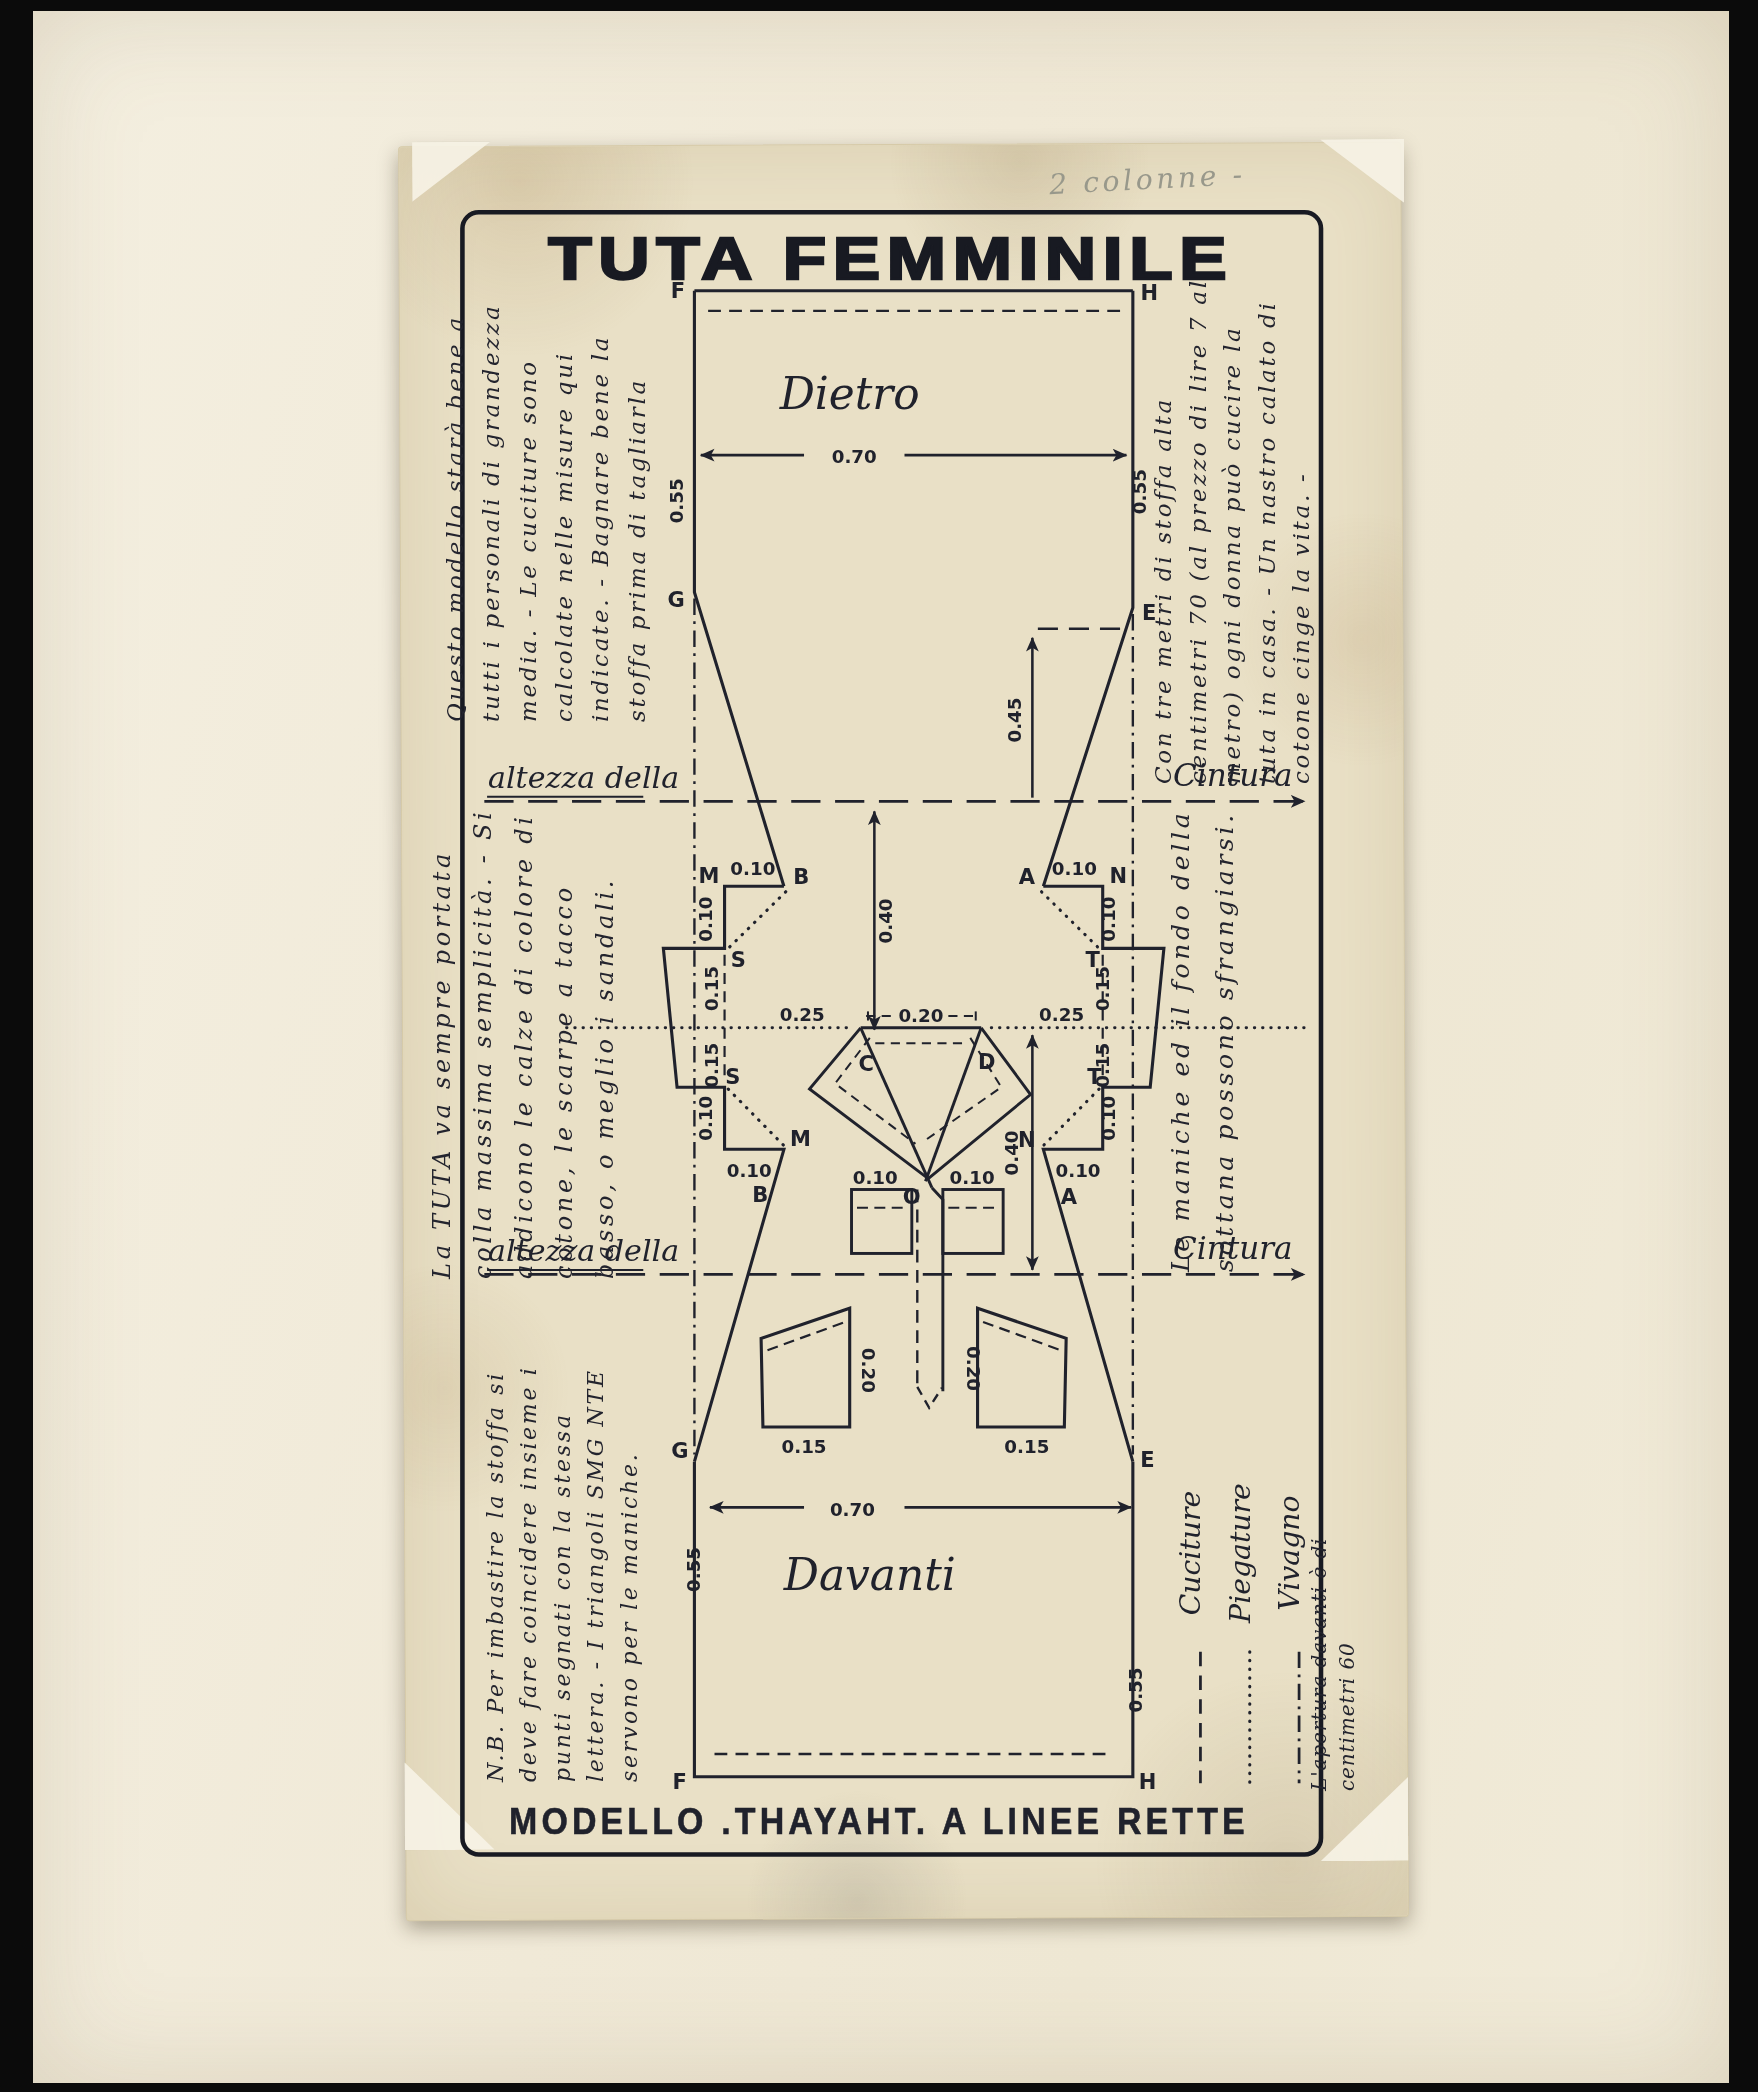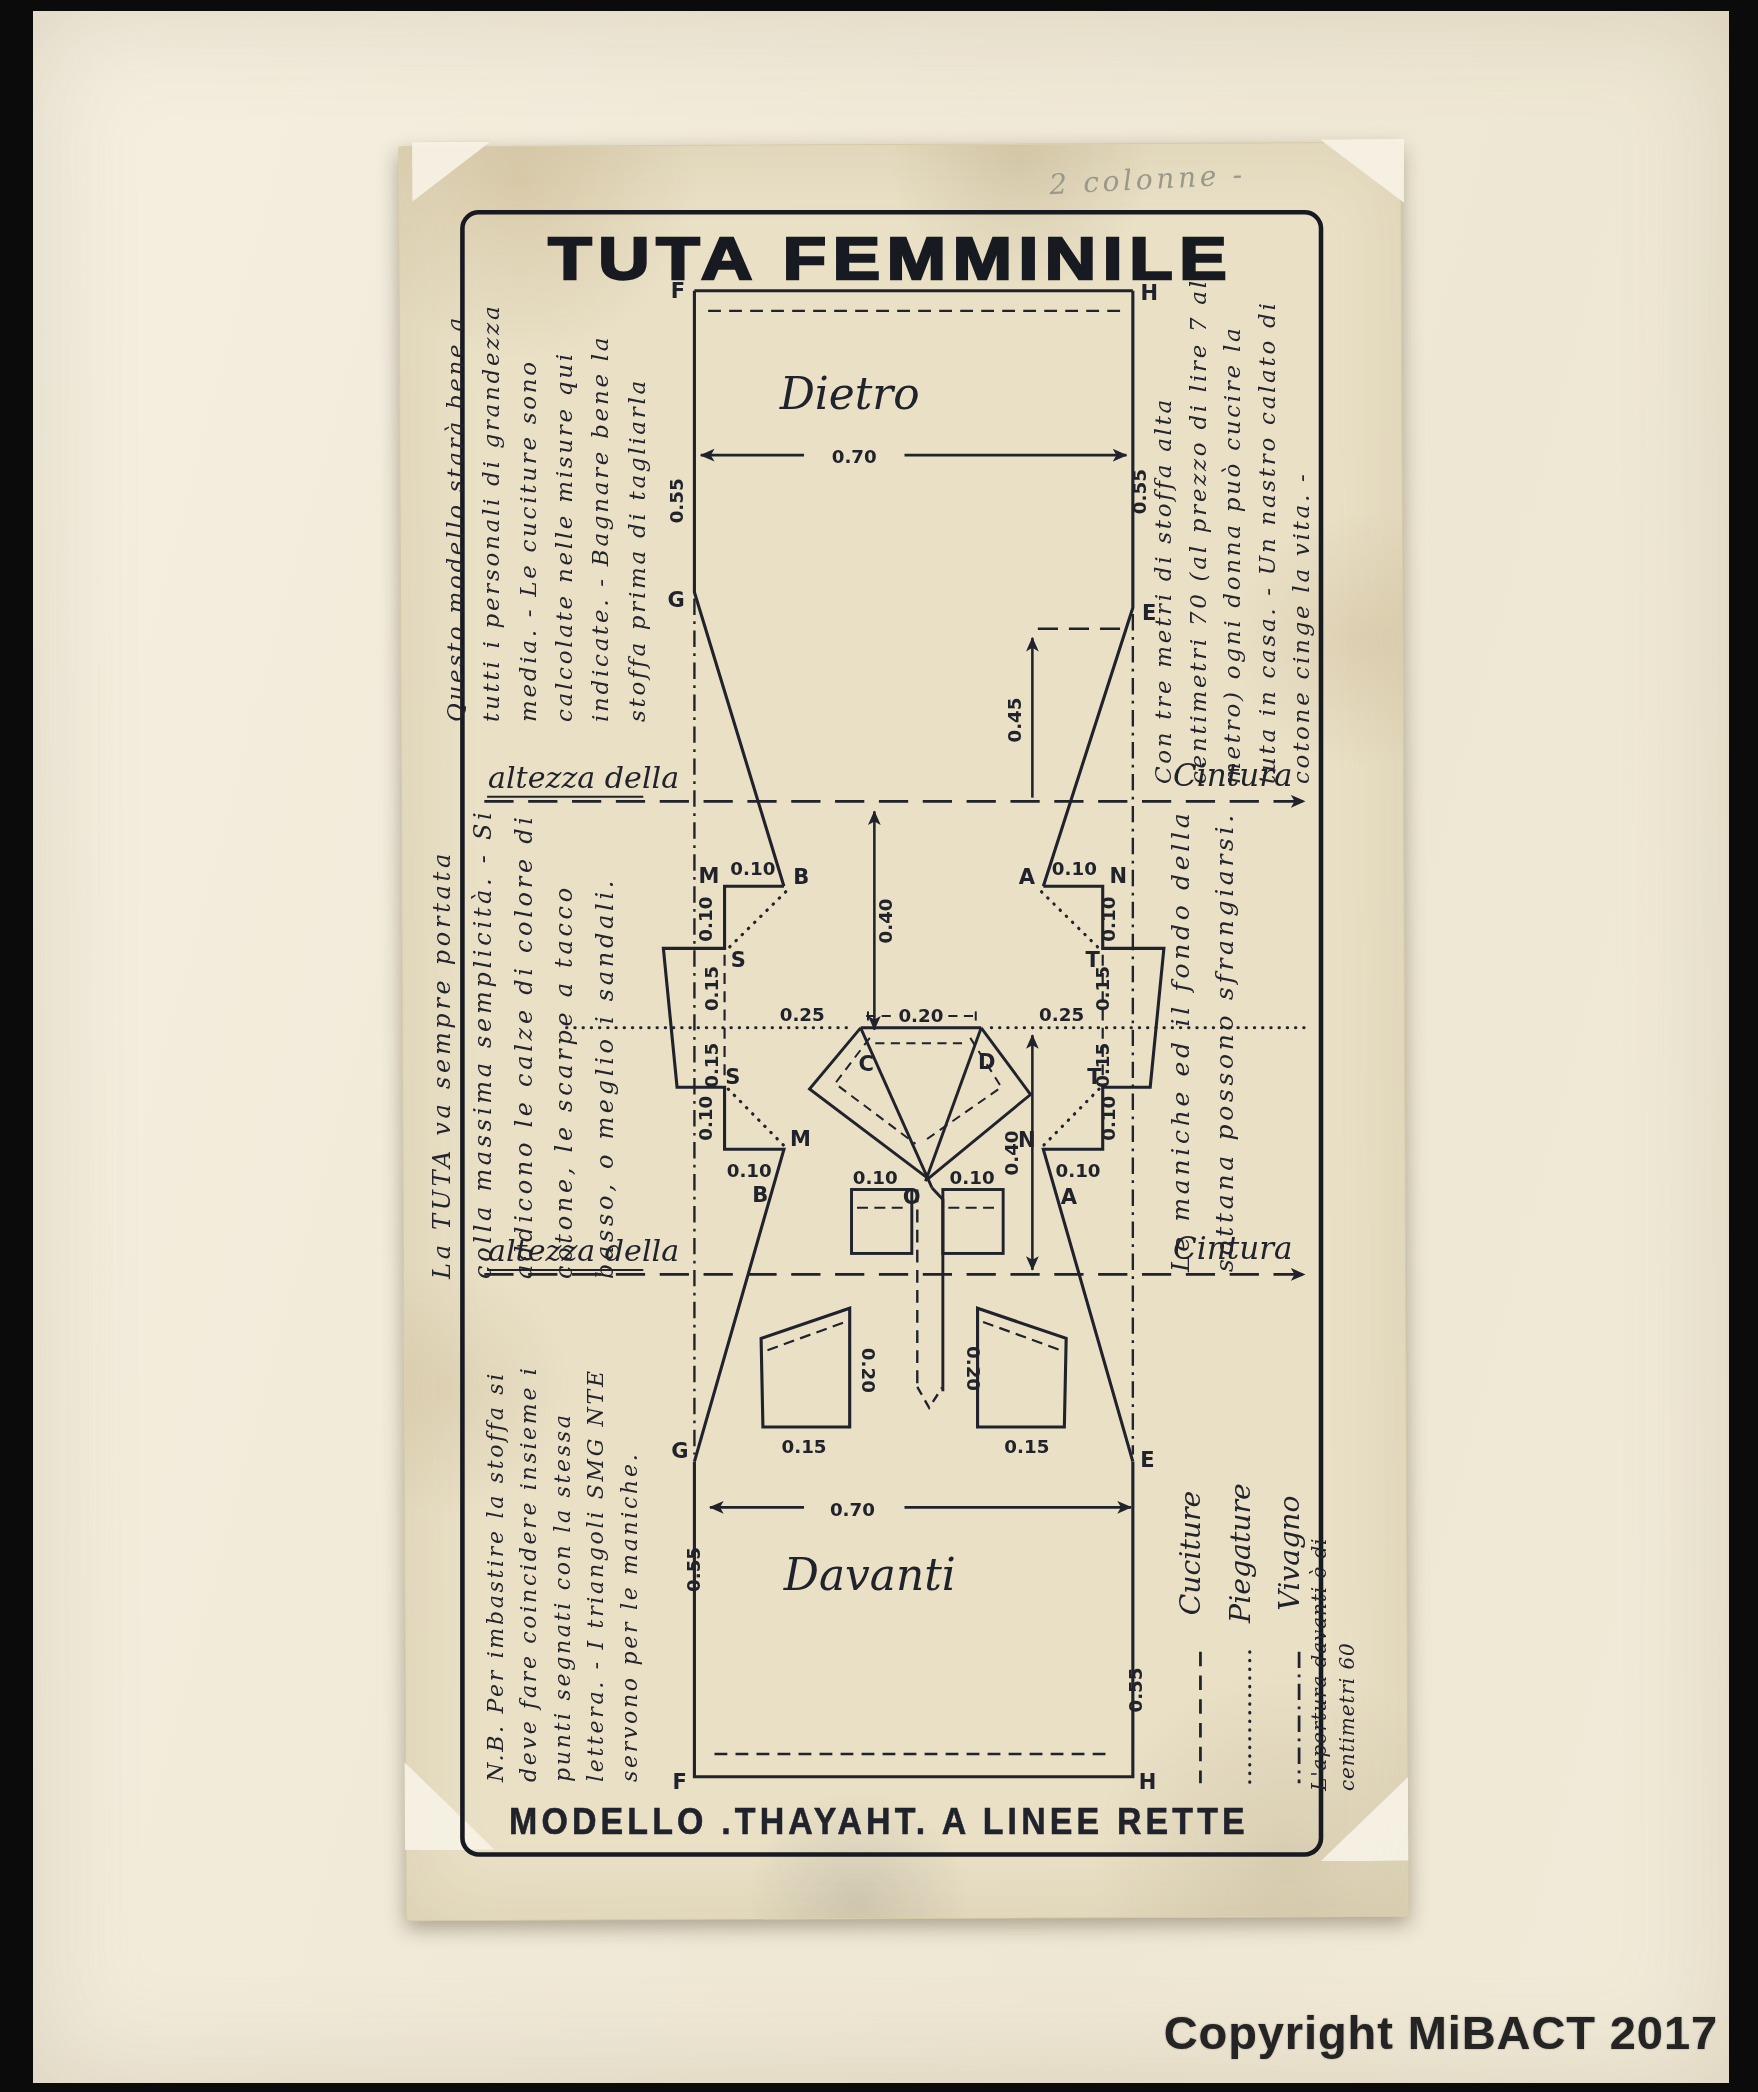--- a/index.html
+++ b/index.html
@@ -248,15 +248,14 @@
   </svg>
 
   <div class="vtext n-lt">Questo modello starà bene a tutti i personali di grandezza media. - Le cuciture sono calcolate nelle misure qui indicate. - Bagnare bene la stoffa prima di tagliarla</div>
   <div class="vtext n-lm">La TUTA va sempre portata colla massima semplicità. - Si addicono le calze di colore di cotone, le scarpe a tacco basso, o meglio i sandali.</div>
   <div class="vtext n-lb">N.B. Per imbastire la stoffa si deve fare coincidere insieme i punti segnati con la stessa lettera. - I triangoli SMG NTE servono per le maniche.</div>
   <div class="vtext n-rt">Con tre metri di stoffa alta centimetri 70 (al prezzo di lire 7 al metro) ogni donna può cucire la tuta in casa. - Un nastro calato di cotone cinge la vita. -</div>
   <div class="vtext n-rm">Le maniche ed il fondo della sottana possono sfrangiarsi.</div>
   <div class="vtext n-rb">L'apertura davanti è di centimetri 60</div>
 
   <div class="pencil">2 colonne -</div>
-  <div class="copyright">Copyright MiBACT 2017</div>
 </div>
 
 
 </body></html>

